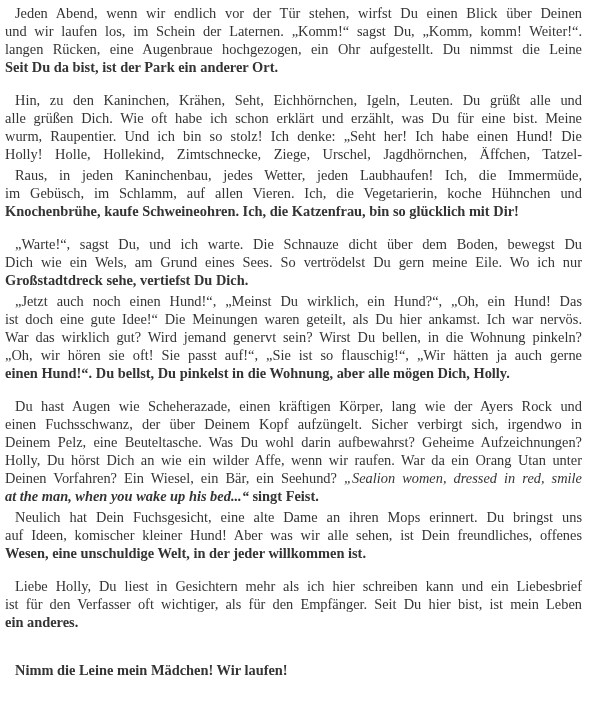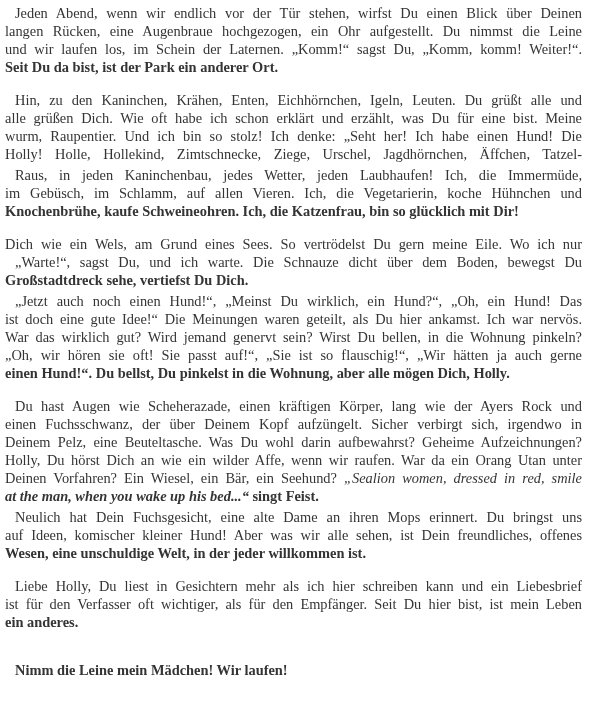--- a/index.html
+++ b/index.html
@@ -37,38 +37,38 @@
   .em { font-style: italic; }
   .rm { font-style: normal; }
 </style>
 </head>
 <body>
 
 <main class="page">
   <div id="letter-body">
       <div class="para gap-page-start">
         <div class="line first"><span class="rm">Jeden Abend, wenn wir endlich vor der Tür stehen, wirfst Du einen Blick über Deinen</span></div>
+        <div class="line"><span class="rm">und wir laufen los, im Schein der Laternen. „Komm!“ sagst Du, „Komm, komm! Weiter!“.</span></div>
         <div class="line"><span class="rm">langen Rücken, eine Augenbraue hochgezogen, ein Ohr aufgestellt. Du nimmst die Leine</span></div>
-        <div class="line"><span class="rm">und wir laufen los, im Schein der Laternen. „Komm!“ sagst Du, „Komm, komm! Weiter!“.</span></div>
         <div class="line last"><span class="rm">Seit Du da bist, ist der Park ein anderer Ort.</span></div>
       </div>
       <div class="para gap-blank">
-        <div class="line first"><span class="rm">Hin, zu den Kaninchen, Krähen, Enten, Eichhörnchen, Igeln, Leuten. Du grüßt alle und</span></div>
+        <div class="line first"><span class="rm">Hin, zu den Kaninchen, Krähen, Seht, Eichhörnchen, Igeln, Leuten. Du grüßt alle und</span></div>
         <div class="line"><span class="rm">alle grüßen Dich. Wie oft habe ich schon erklärt und erzählt, was Du für eine bist. Meine</span></div>
         <div class="line"><span class="rm">wurm, Raupentier. Und ich bin so stolz! Ich denke: „Seht her! Ich habe einen Hund! Die</span></div>
         <div class="line"><span class="rm">Holly! Holle, Hollekind, Zimtschnecke, Ziege, Urschel, Jagdhörnchen, Äffchen, Tatzel-</span></div>
       </div>
       <div class="para gap-none">
         <div class="line first"><span class="rm">Raus, in jeden Kaninchenbau, jedes Wetter, jeden Laubhaufen! Ich, die Immermüde,</span></div>
         <div class="line"><span class="rm">im Gebüsch, im Schlamm, auf allen Vieren. Ich, die Vegetarierin, koche Hühnchen und</span></div>
         <div class="line last"><span class="rm">Knochenbrühe, kaufe Schweineohren. Ich, die Katzenfrau, bin so glücklich mit Dir!</span></div>
       </div>
       <div class="para gap-blank">
+        <div class="line first"><span class="rm">„Warte!“, sagst Du, und ich warte. Die Schnauze dicht über dem Boden, bewegst Du</span></div>
         <div class="line"><span class="rm">Dich wie ein Wels, am Grund eines Sees. So vertrödelst Du gern meine Eile. Wo ich nur</span></div>
-        <div class="line first"><span class="rm">„Warte!“, sagst Du, und ich warte. Die Schnauze dicht über dem Boden, bewegst Du</span></div>
         <div class="line last"><span class="rm">Großstadtdreck sehe, vertiefst Du Dich.</span></div>
       </div>
       <div class="para gap-none">
         <div class="line first"><span class="rm">„Jetzt auch noch einen Hund!“, „Meinst Du wirklich, ein Hund?“, „Oh, ein Hund! Das</span></div>
         <div class="line"><span class="rm">ist doch eine gute Idee!“ Die Meinungen waren geteilt, als Du hier ankamst. Ich war nervös.</span></div>
         <div class="line"><span class="rm">War das wirklich gut? Wird jemand genervt sein? Wirst Du bellen, in die Wohnung pinkeln?</span></div>
         <div class="line"><span class="rm">„Oh, wir hören sie oft! Sie passt auf!“, „Sie ist so flauschig!“, „Wir hätten ja auch gerne</span></div>
         <div class="line last"><span class="rm">einen Hund!“. Du bellst, Du pinkelst in die Wohnung, aber alle mögen Dich, Holly.</span></div>
       </div>
       <div class="para gap-blank">

